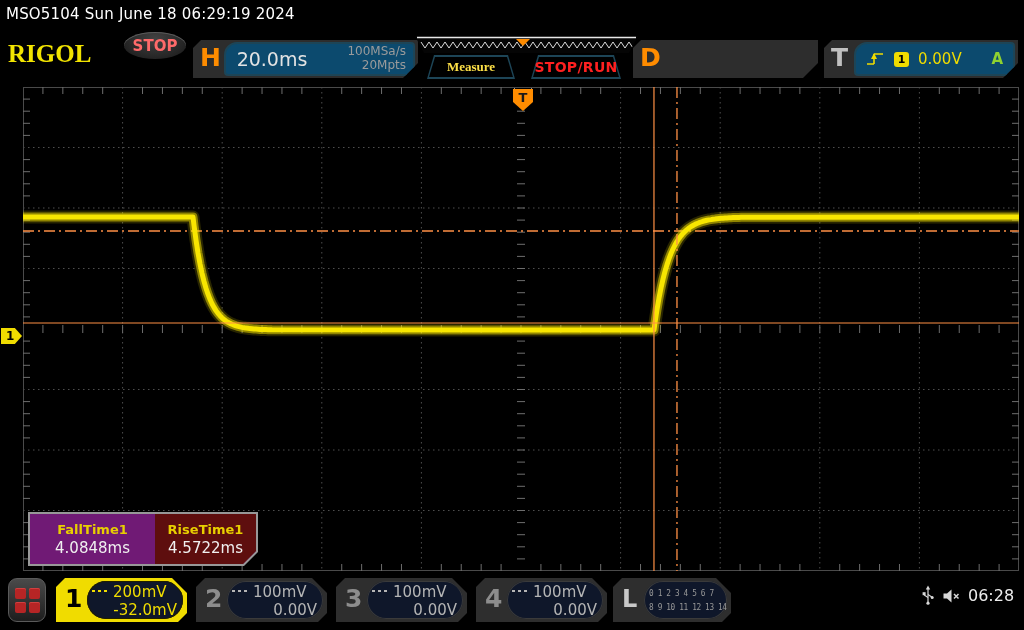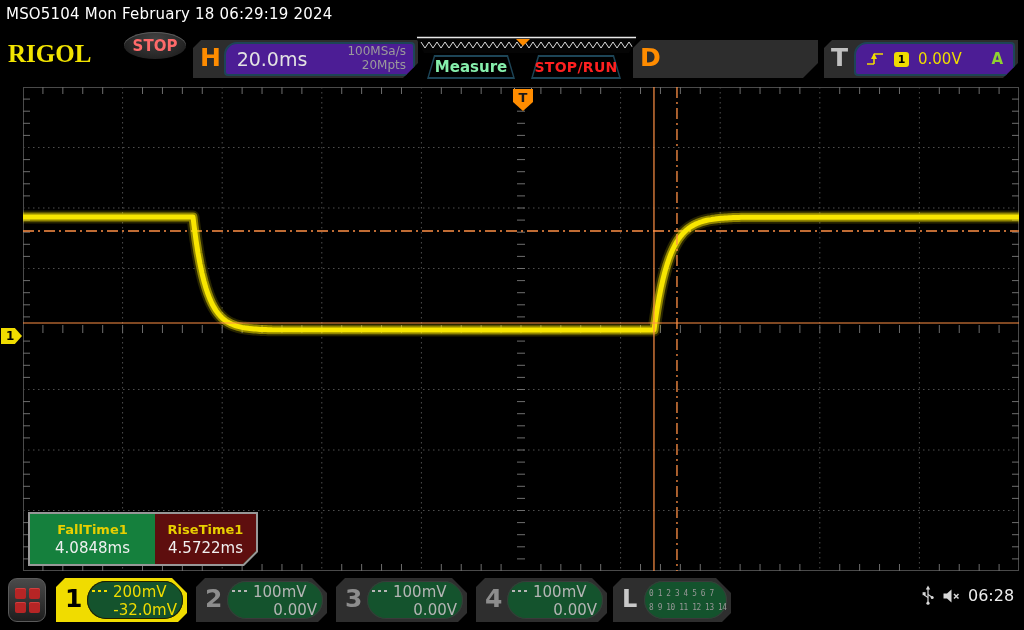--- a/index.html
+++ b/index.html
@@ -13,21 +13,21 @@
   .brand{position:absolute;left:8px;top:41px;font-family:"Liberation Serif","DejaVu Serif",serif;
          font-weight:bold;font-size:25px;color:#f2e400;letter-spacing:0px;line-height:1;}
   .stop-oval{position:absolute;left:124px;top:32px;width:62px;height:27px;border-radius:50%;
          background:radial-gradient(ellipse at 50% 25%,#424242,#222 75%);
          box-shadow:inset 0 1px 0 #5a5a5a;display:flex;align-items:center;justify-content:center;
          color:#ff6a6a;font-weight:bold;font-size:15px;}
   .group{position:absolute;top:40px;height:38px;background:#2d2d2d;
          clip-path:polygon(0 8px,8px 0,100% 0,100% calc(100% - 15px),calc(100% - 15px) 100%,0 100%);}
   .g-letter{position:absolute;left:7px;top:5px;font-size:25px;font-weight:bold;line-height:1;}
   .orange{color:#ff8c00;} .grayletter{color:#c0c0c0;}
-  .g-box{position:absolute;top:2px;bottom:2px;right:3px;background:#4c1d95;
+  .g-box{position:absolute;top:2px;bottom:2px;right:3px;background:#0c4a6e;
          border:2px solid #1d4557;border-radius:13px 4px 4px 4px;display:flex;align-items:center;box-sizing:border-box;}
   .h-group{left:193px;width:225px;}
   .h-group .g-box{left:31px;}
   .tb-value{width:92px;text-align:center;color:#e3e3e3;font-size:19px;}
   .srate{margin-left:auto;text-align:right;color:#9b9b9b;font-size:12px;line-height:1.15;padding-right:7px;}
   .d-group{left:633px;width:185px;}
   .d-group .g-box{left:33px;}
   .d-value{padding-left:15px;color:#e3e3e3;font-size:17px;}
   .t-group{left:824px;width:194px;}
   .t-group .g-box{left:30px;padding:0 10px;gap:9px;}
@@ -37,50 +37,50 @@
   .trig-mode{margin-left:auto;color:#8fd130;font-size:15px;font-weight:bold;}
 
   .wavebar{position:absolute;left:415px;top:36px;width:223px;height:17px;background:#050505;
          clip-path:polygon(0 0,100% 0,calc(100% - 9px) 100%,9px 100%);}
   .btn{position:absolute;top:55px;height:24px;background:#1d4557;
          clip-path:polygon(7px 0,calc(100% - 7px) 0,100% 100%,0 100%);}
   .btn .core{position:absolute;inset:2px;background:#000;
          clip-path:polygon(6px 0,calc(100% - 6px) 0,100% 100%,0 100%);}
   .btn .lbl{position:absolute;inset:0;display:flex;align-items:center;justify-content:center;font-weight:bold;}
   .measure-btn{left:427px;width:88px;}
-  .measure-btn .lbl{color:#86efac;font-size:15px;}
+  .measure-btn .lbl{color:#fde047;font-size:13px;font-family:Liberation Serif, serif;}
   .stoprun-btn{left:531px;width:90px;}
   .stoprun-btn .lbl{color:#ff2020;font-size:14px;letter-spacing:.3px;}
 
   
   .scope{position:absolute;left:23px;top:87px;}
   .ch-marker{position:absolute;left:1px;width:21px;height:16px;background:#f0dc00;
          clip-path:polygon(0 0,66% 0,100% 50%,66% 100%,0 100%);color:#000;font-weight:bold;font-size:12px;
          display:flex;align-items:center;padding-left:5px;box-sizing:border-box;}
 
   
   .mpanel{position:absolute;left:28px;top:512px;width:230px;height:54px;background:#989898;
          clip-path:polygon(0 0,100% 0,100% calc(100% - 14px),calc(100% - 14px) 100%,0 100%);}
-  .mpanel-inner{position:absolute;inset:2px;background:#15803d;display:flex;
+  .mpanel-inner{position:absolute;inset:2px;background:#701a75;display:flex;
          clip-path:polygon(0 0,100% 0,100% calc(100% - 13px),calc(100% - 13px) 100%,0 100%);}
   .mcell{display:flex;flex-direction:column;justify-content:center;text-align:center;gap:2px;}
   .mcell.c1{width:125px;}
   .mcell.c2{flex:1;background:#5e0e0e;}
   .m-label{color:#e8cf00;font-size:13px;font-weight:bold;}
   .m-value{color:#f0f0f0;font-size:15px;}
 
   
   .menu-btn{position:absolute;left:8px;top:578px;width:38px;height:44px;border-radius:9px;
          background:linear-gradient(#4a4a4a,#1d1d1d);border:1px solid #5a5a5a;box-sizing:border-box;
          display:grid;grid-template-columns:repeat(2,11px);grid-auto-rows:11px;gap:3px;place-content:center;}
   .menu-sq{background:#b62525;border-radius:2px;box-shadow:inset 0 1px 0 #d04040;}
   .chbox{position:absolute;top:578px;width:131px;height:44px;background:#2e2e2e;
          clip-path:polygon(9px 0,calc(100% - 15px) 0,100% 15px,100% calc(100% - 9px),calc(100% - 9px) 100%,0 100%,0 9px);}
   .chbox .num{position:absolute;left:9px;top:8px;font-size:25px;font-weight:bold;color:#8d8d8d;line-height:1;}
-  .chbox .vals{position:absolute;left:31px;top:3px;right:4px;bottom:3px;background:#14532d;
+  .chbox .vals{position:absolute;left:31px;top:3px;right:4px;bottom:3px;background:#0f172a;
          clip-path:polygon(0 0,calc(100% - 12px) 0,100% 12px,100% 100%,0 100%);
          border-radius:19px;color:#b5b5b5;font-size:15px;padding:2px 6px 0 5px;box-sizing:border-box;
          box-shadow:inset 0 0 0 1px #3a3a3a;}
   .vrow1{display:flex;align-items:center;gap:5px;height:18px;}
   .vrow2{text-align:right;height:17px;}
   .chbox.active{background:#f0dc00;}
   .chbox.active .num{color:#000;}
   .chbox.active .vals{color:#f0dc00;box-shadow:inset 0 0 0 1px #201e00;}
   .dc-icon{width:16px;height:9px;display:inline-block;}
   .dc-icon .solid{height:2px;background:currentColor;}
@@ -89,21 +89,21 @@
   .logicbox .num{font-size:24px;color:#c9c9c9;top:9px;}
   .logicbox .vals{font-family:"DejaVu Sans Mono","Liberation Mono",monospace;font-size:9px;
          color:#989898;letter-spacing:-.4px;line-height:1.6;padding-top:5px;white-space:nowrap;}
   .logicbox .vals div{transform:scaleX(.86);transform-origin:left;}
   .status{position:absolute;left:922px;top:585px;display:flex;align-items:center;gap:8px;}
   .clock{font-size:16px;color:#ececec;}
 </style>
 </head>
 <body>
 
-<div class="titlebar">MSO5104  Mon February 18 06:29:19 2024</div>
+<div class="titlebar">MSO5104  Sun June 18 06:29:19 2024</div>
 
 <div class="brand">RIGOL</div>
 <div class="stop-oval">STOP</div>
 
 <div class="group h-group">
   <span class="g-letter orange">H</span>
   <div class="g-box">
     <span class="tb-value">20.0ms</span>
     <span class="srate">
       <span>100MSa/s</span><br>

